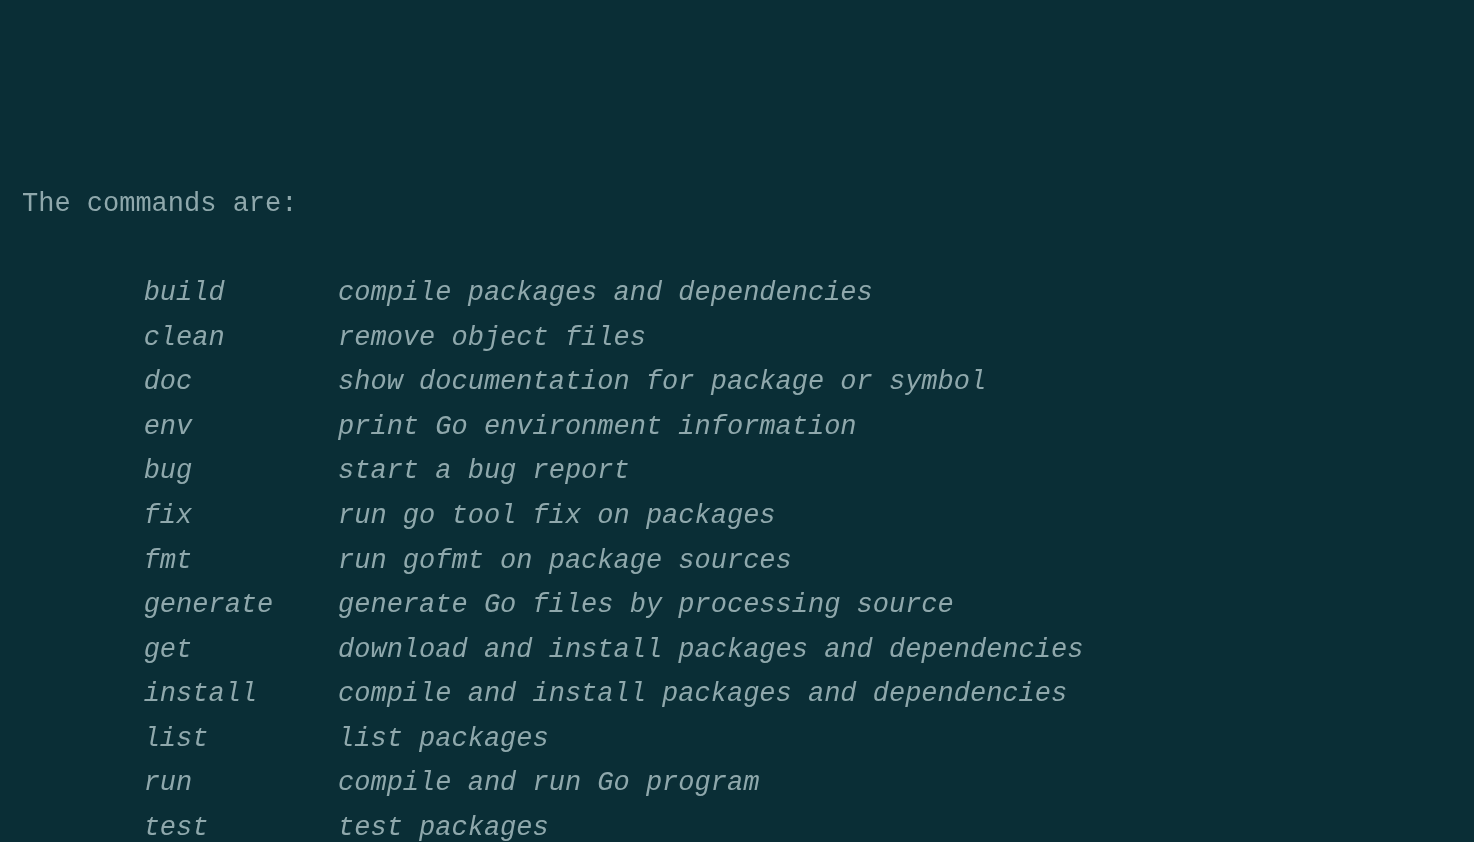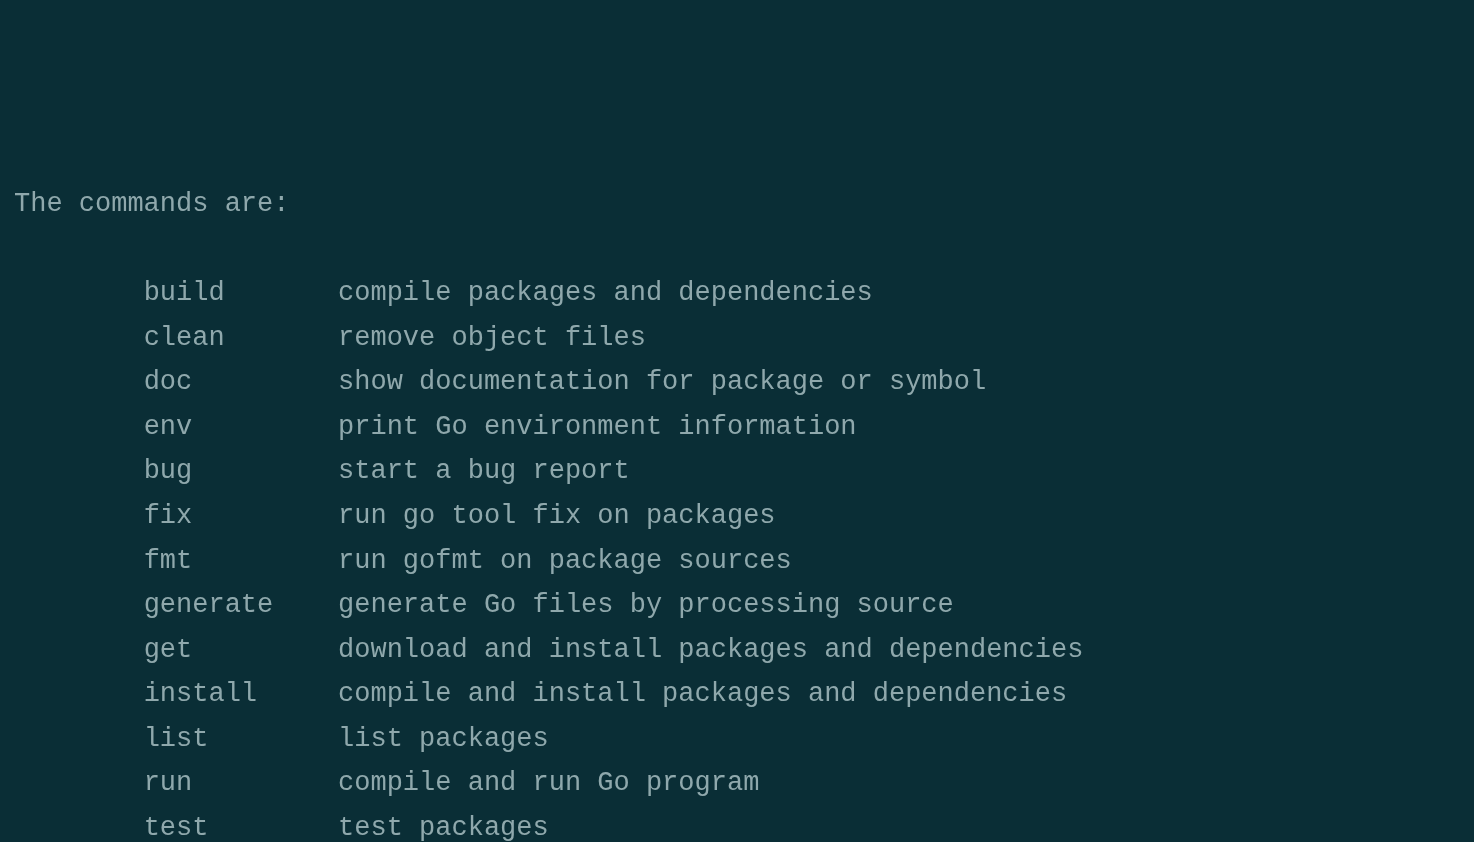--- a/index.html
+++ b/index.html
@@ -17,23 +17,25 @@
       height: 842px;
       padding: 4px 14px;
       white-space: pre;
       overflow: hidden;
     }
     .terminal {
       white-space: pre;
     }
     .header-line {
       display: block;
+      margin-left: 8px;
     }
     .cmd-line {
       display: block;
+      font-style: italic;
     }
   </style>
 </head>
 <body>
 
 
 
 <div class="terminal"><span class="header-line">The commands are:</span><span class="header-line"> </span><span id="cmd-list"><span class="cmd-line">        <span>build       </span><span>compile packages and dependencies</span></span><span class="cmd-line">        <span>clean       </span><span>remove object files</span></span><span class="cmd-line">        <span>doc         </span><span>show documentation for package or symbol</span></span><span class="cmd-line">        <span>env         </span><span>print Go environment information</span></span><span class="cmd-line">        <span>bug         </span><span>start a bug report</span></span><span class="cmd-line">        <span>fix         </span><span>run go tool fix on packages</span></span><span class="cmd-line">        <span>fmt         </span><span>run gofmt on package sources</span></span><span class="cmd-line">        <span>generate    </span><span>generate Go files by processing source</span></span><span class="cmd-line">        <span>get         </span><span>download and install packages and dependencies</span></span><span class="cmd-line">        <span>install     </span><span>compile and install packages and dependencies</span></span><span class="cmd-line">        <span>list        </span><span>list packages</span></span><span class="cmd-line">        <span>run         </span><span>compile and run Go program</span></span><span class="cmd-line">        <span>test        </span><span>test packages</span></span></span></div>
 
 

